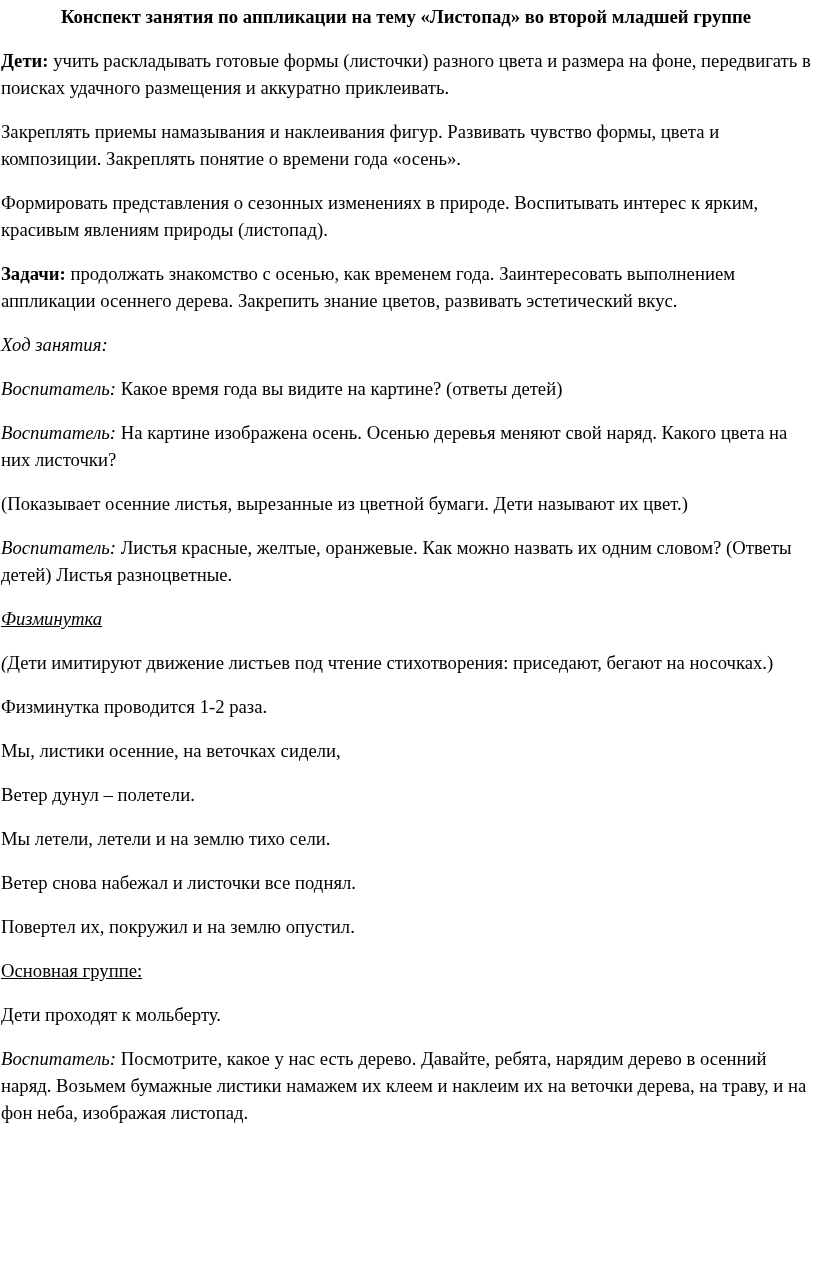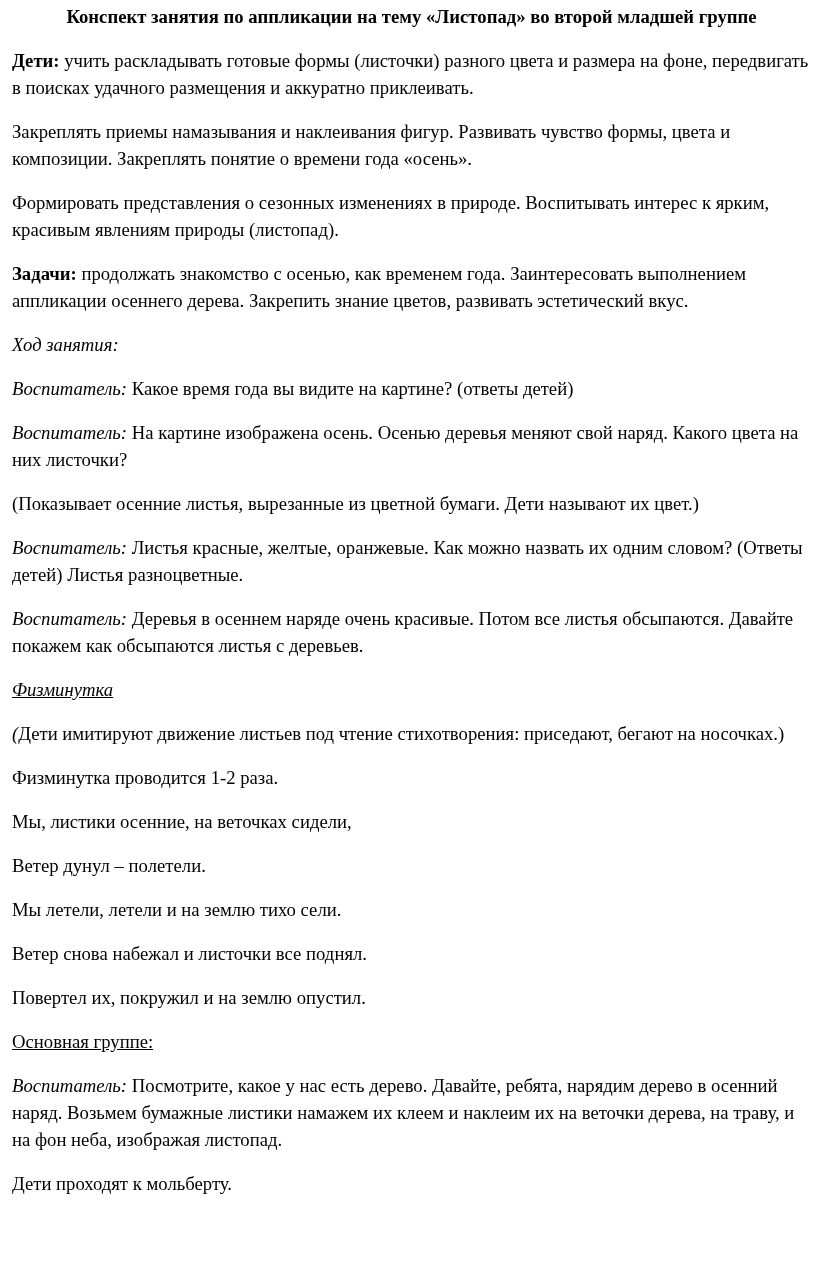--- a/index.html
+++ b/index.html
@@ -1,20 +1,20 @@
 <!DOCTYPE html>
 <html><head>
 <meta charset="utf-8">
 <style>
   html, body { margin: 0; padding: 0; background: #ffffff; }
   .page {
     width: 816px;
     min-height: 1279px;
     box-sizing: border-box;
-    padding: 3px 5px 10px 12px;
+    padding: 3px 5px 10px 1px;
     background: #ffffff;
     color: #000000;
     font-family: "Liberation Serif", "DejaVu Serif", serif;
     font-size: 18.7px;
     line-height: 27px;
   }
   .para { margin: 0 0 17px 0; }
   .title { text-align: center; font-weight: bold; }
   .prefix-bold { font-weight: bold; font-style: normal; }
   .prefix-italic { font-style: italic; font-weight: normal; }
@@ -39,37 +39,36 @@
   <p class="para"><span class="bold-italic">Ход занятия:</span></p>
 
   <p class="para"><span class="prefix-italic">Воспитатель:</span><span> Какое время года вы видите на картине? (ответы детей)</span></p>
 
   <p class="para"><span class="prefix-italic">Воспитатель:</span><span> На картине изображена осень. Осенью деревья меняют свой наряд. Какого цвета на них листочки?</span></p>
 
   <p class="para"><span>(Показывает осенние листья, вырезанные из цветной бумаги. Дети называют их цвет.)</span></p>
 
   <p class="para"><span class="prefix-italic">Воспитатель:</span><span> Листья красные, желтые, оранжевые. Как можно назвать их одним словом? (Ответы детей) Листья разноцветные.</span></p>
 
-  <p class="para"><span class="prefix-italic">Воспитатель:</span><span> Деревья в осеннем наряде очень красивые. Потом все листья обсыпаются. Давайте покажем как обсыпаются листья с деревьев.</span></p>
 
   <p class="para"><span class="bold-italic underline">Физминутка</span></p>
 
   <p class="para"><span class="prefix-italic">(</span><span>Дети имитируют движение листьев под чтение стихотворения: приседают, бегают на носочках.)</span></p>
 
   <p class="para"><span>Физминутка проводится 1-2 раза.</span></p>
 
   <p class="para"><span>Мы, листики осенние, на веточках сидели,</span></p>
 
   <p class="para"><span>Ветер дунул – полетели.</span></p>
 
   <p class="para"><span>Мы летели, летели и на землю тихо сели.</span></p>
 
   <p class="para"><span>Ветер снова набежал и листочки все поднял.</span></p>
 
   <p class="para"><span>Повертел их, покружил и на землю опустил.</span></p>
 
   <p class="para"><span class="underline">Основная группе:</span></p>
 
+  <p class="para"><span>Дети проходят к мольберту.</span></p>
+
   <p class="para"><span class="prefix-italic">Воспитатель:</span><span> Посмотрите, какое у нас есть дерево. Давайте, ребята, нарядим дерево в осенний наряд. Возьмем бумажные листики намажем их клеем и наклеим их на веточки дерева, на траву, и на фон неба, изображая листопад.</span></p>
-
-  <p class="para"><span>Дети проходят к мольберту.</span></p>
 
 </div>
 
 </body></html>

